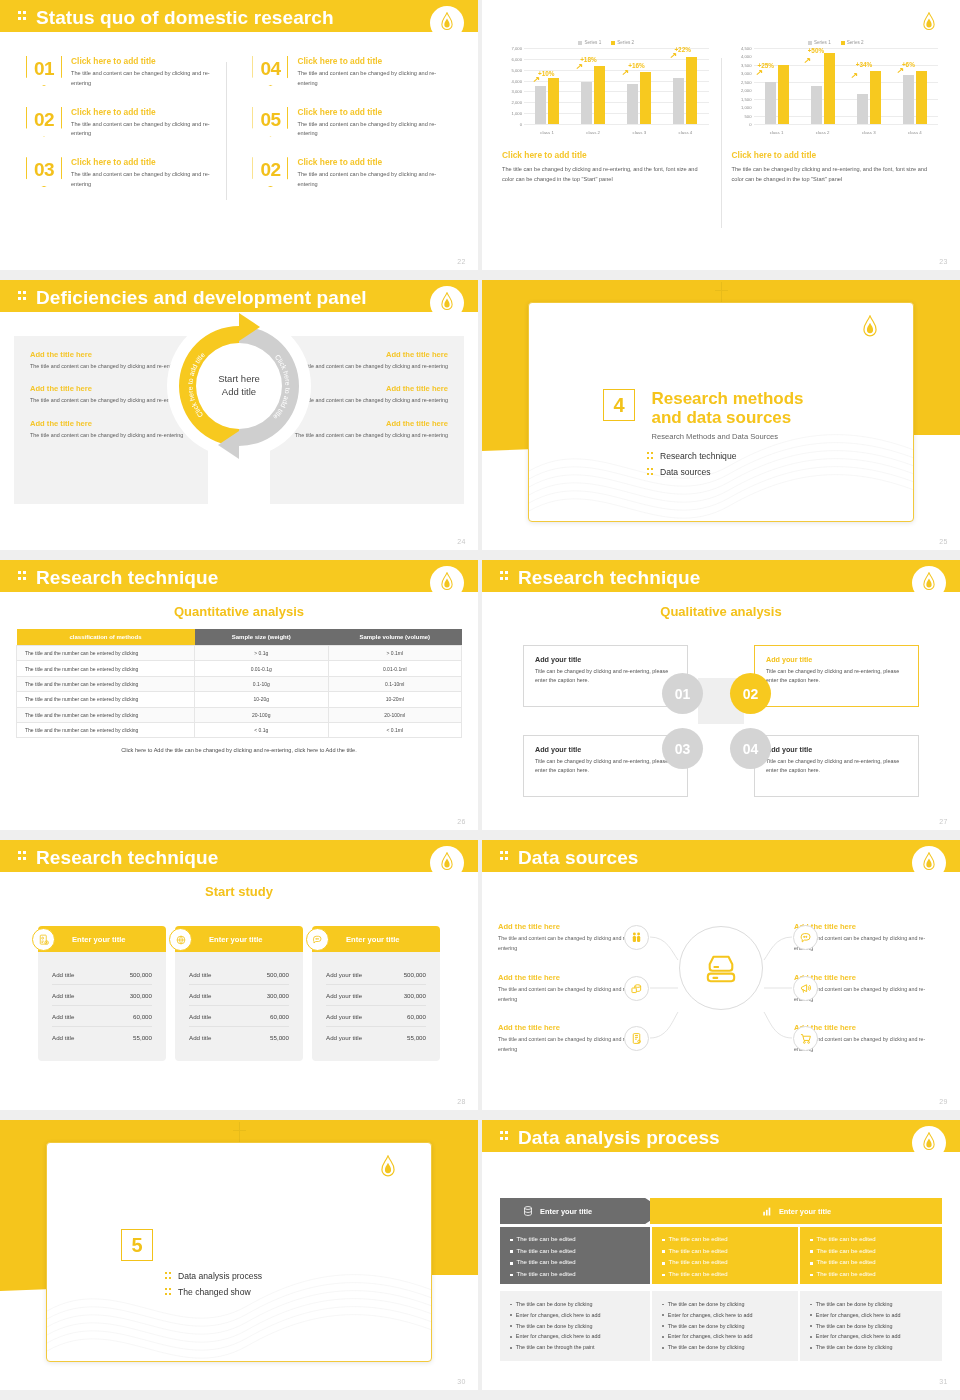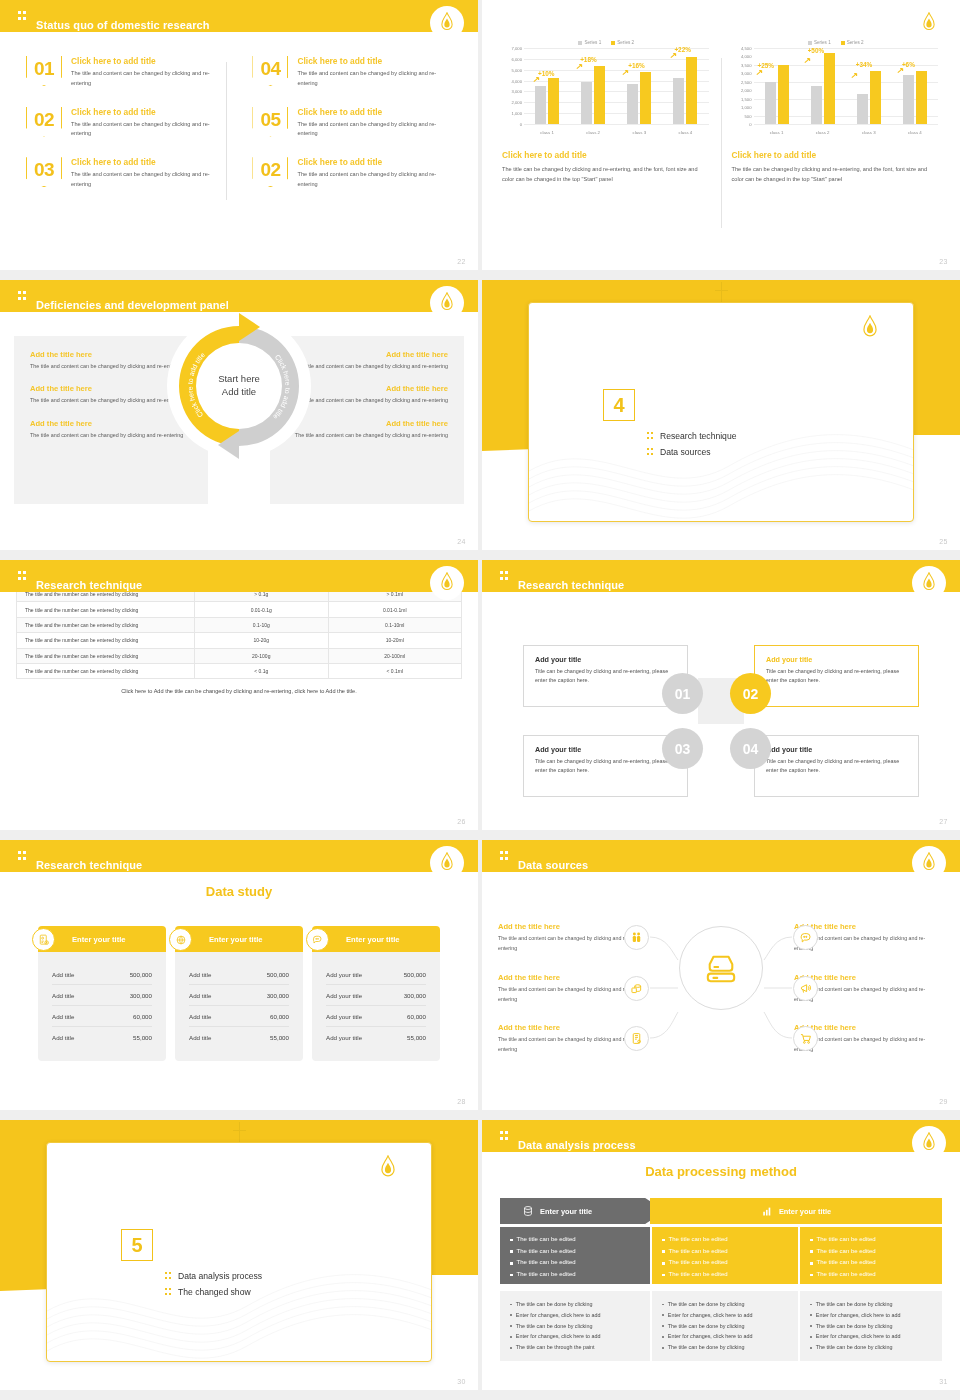--- a/index.html
+++ b/index.html
@@ -22,23 +22,22 @@
     overflow: hidden;
     width: 478px; height: 270px;
   }
   
   .hdr {
     position: absolute; top:0; left:0; right:0; height: 32px;
     background: #F7C91F;
   }
   .hdr-title {
     position:absolute; left: 36px; top: 7px;
-    color:#fff; font-size: 11px; font-weight: bold; letter-spacing: .1px;
+    color:#fff; font-size: 19px; font-weight: bold; letter-spacing: .1px;
     white-space: nowrap;
-    margin-top: 12px;
   }
   .hdr-dots {
     position:absolute; left: 18px; top: 11px;
     width: 9px; height: 10px;
   }
   .hdr-dots i {
     position:absolute; width:3px; height:3px; background:#fff; display:block;
   }
   .hdr-dots i:nth-child(1){left:0;top:0}
   .hdr-dots i:nth-child(2){left:5px;top:0}
@@ -571,20 +570,25 @@
       </g>
     </svg>
     <div class="logo-badge" style="right:26px;top:8px;background:transparent">
       <svg viewBox="0 0 24 30" style="width:22px;height:26px">
             <path d="M12 1C9 8 5 10 5 17a7 7 0 0014 0c0-7-4-9-7-16z" fill="none" stroke="#F3C520" stroke-width="1.4"></path>
             <path d="M12 9c-2 4-3.6 5-3.6 8.4A3.6 3.6 0 0012 21a3.6 3.6 0 003.6-3.6C15.6 14 14 13 12 9z" fill="#F3C520"></path>
           </svg>
     </div>
     <div class="sec-body">
       <span class="sec-num">4</span>
+      <span class="sec-heads">
+        <div class="sec-h1">Research methods
+and data sources</div>
+        <div class="sec-sub">Research Methods and Data Sources</div>
+      </span>
       <div class="sec-list">
         <div class="sec-li">
           <span class="mini-dots">
                 <i></i>
                 <i></i>
                 <i></i>
                 <i></i>
               </span>
           <span>Research technique</span>
         </div>
@@ -612,20 +616,21 @@
           <i></i>
         </span>
     <span class="hdr-title">Research technique</span>
   </div>
   <div class="logo-badge">
     <svg viewBox="0 0 24 30">
           <path d="M12 1C9 8 5 10 5 17a7 7 0 0014 0c0-7-4-9-7-16z" fill="none" stroke="#F3C520" stroke-width="1.4"></path>
           <path d="M12 9c-2 4-3.6 5-3.6 8.4A3.6 3.6 0 0012 21a3.6 3.6 0 003.6-3.6C15.6 14 14 13 12 9z" fill="#F3C520"></path>
         </svg>
   </div>
+  <div class="sect-title">Quantitative analysis</div>
   <table class="qtable">
     <tbody>
           <tr>
       <th class="c1" style="width:40%">classification of methods</th>
       <th class="c2" style="width:30%">Sample size (weight)</th>
       <th class="c2" style="width:30%">Sample volume (volume)</th>
     </tr>
     <tr>
             <td class="l">The title and the number can be entered by clicking</td>
             <td>&gt; 0.1g</td>
@@ -671,20 +676,21 @@
           <i></i>
         </span>
     <span class="hdr-title">Research technique</span>
   </div>
   <div class="logo-badge">
     <svg viewBox="0 0 24 30">
           <path d="M12 1C9 8 5 10 5 17a7 7 0 0014 0c0-7-4-9-7-16z" fill="none" stroke="#F3C520" stroke-width="1.4"></path>
           <path d="M12 9c-2 4-3.6 5-3.6 8.4A3.6 3.6 0 0012 21a3.6 3.6 0 003.6-3.6C15.6 14 14 13 12 9z" fill="#F3C520"></path>
         </svg>
   </div>
+  <div class="sect-title">Qualitative analysis</div>
 
   <div class="q-sq" style="left:216px;top:118px"></div>
 
   <div class="q-box" style="left:41px;top:85px">
     <div class="t">Add your title</div>
     <div class="d">Title can be changed by clicking and re-entering, please enter the caption here.</div>
   </div>
   <div class="q-box active" style="right:41px;top:85px">
     <div class="t">Add your title</div>
     <div class="d">Title can be changed by clicking and re-entering, please enter the caption here.</div>
@@ -723,21 +729,21 @@
           <i></i>
         </span>
     <span class="hdr-title">Research technique</span>
   </div>
   <div class="logo-badge">
     <svg viewBox="0 0 24 30">
           <path d="M12 1C9 8 5 10 5 17a7 7 0 0014 0c0-7-4-9-7-16z" fill="none" stroke="#F3C520" stroke-width="1.4"></path>
           <path d="M12 9c-2 4-3.6 5-3.6 8.4A3.6 3.6 0 0012 21a3.6 3.6 0 003.6-3.6C15.6 14 14 13 12 9z" fill="#F3C520"></path>
         </svg>
   </div>
-  <div class="sect-title">Data study</div>
+  <div class="sect-title">Start study</div>
 
   <div class="cs-card" style="left:38px">
     <div class="cs-head">
       <span class="cs-icon">
         <svg viewBox="0 0 16 16" fill="none" stroke="#F3C520" stroke-width="1.1">
               <rect x="3" y="1.5" width="8" height="12" rx="1"></rect>
               <circle cx="6.2" cy="5.5" r="1.3"></circle>
               <path d="M4.6 9.5h3.2M4.6 11.2h2.2"></path>
               <circle cx="11.5" cy="11.5" r="2.4"></circle>
               <path d="M10.6 11.5h1.8M11.5 10.6v1.8"></path>
@@ -994,21 +1000,20 @@
           <i></i>
         </span>
     <span class="hdr-title">Data analysis process</span>
   </div>
   <div class="logo-badge">
     <svg viewBox="0 0 24 30">
           <path d="M12 1C9 8 5 10 5 17a7 7 0 0014 0c0-7-4-9-7-16z" fill="none" stroke="#F3C520" stroke-width="1.4"></path>
           <path d="M12 9c-2 4-3.6 5-3.6 8.4A3.6 3.6 0 0012 21a3.6 3.6 0 003.6-3.6C15.6 14 14 13 12 9z" fill="#F3C520"></path>
         </svg>
   </div>
-  <div class="sect-title">Data processing method</div>
 
   <div class="pr-hd" style="left:18px;top:78px;width:165px;background:#6d6d6d;padding-left:22px;
        clip-path: polygon(0 0, 88% 0, 100% 50%, 88% 100%, 0 100%);">
     <span class="ic">
       <svg viewBox="0 0 16 16" fill="none" stroke="#fff" stroke-width="1.1">
             <ellipse cx="8" cy="4" rx="4.6" ry="1.9"></ellipse>
             <path d="M3.4 4v8c0 1 2.1 1.9 4.6 1.9s4.6-.9 4.6-1.9V4"></path>
             <path d="M3.4 8c0 1 2.1 1.9 4.6 1.9s4.6-.9 4.6-1.9"></path>
           </svg>
     </span>

